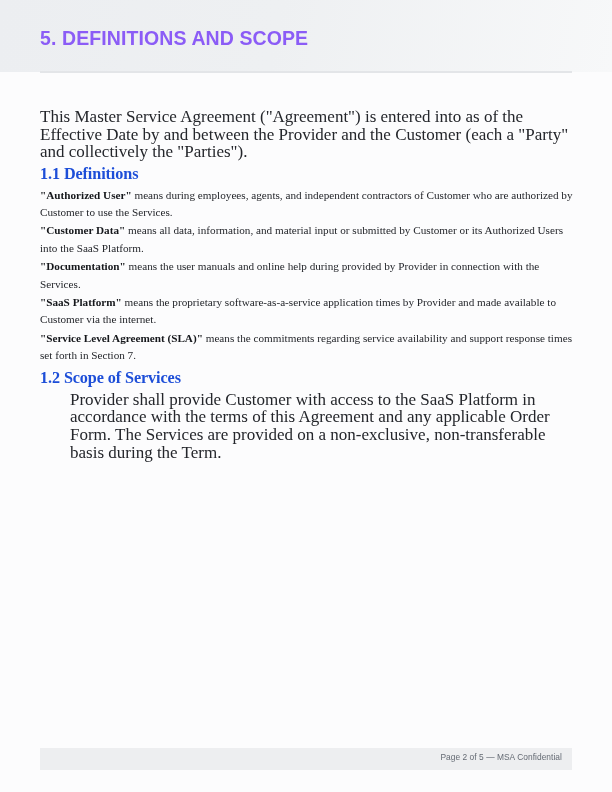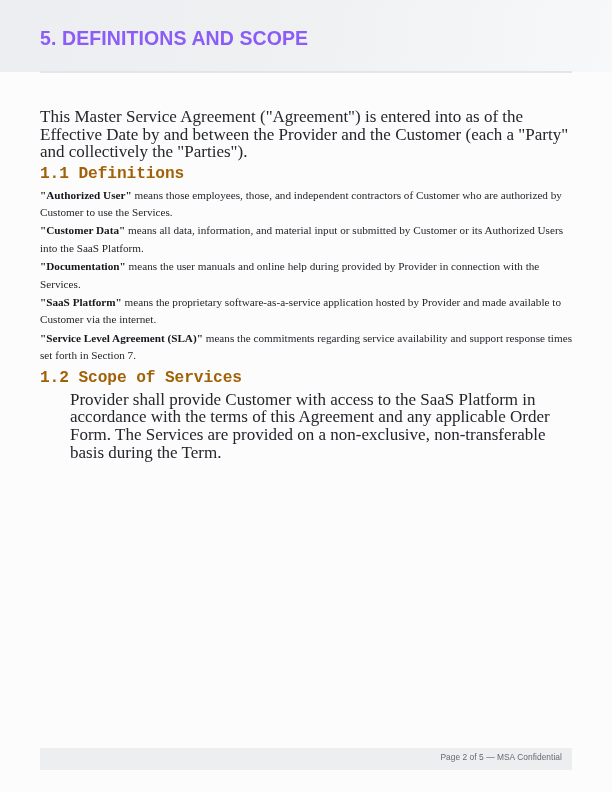--- a/index.html
+++ b/index.html
@@ -56,25 +56,25 @@
     font-size: 17px;
     line-height: 17.6px;
     color: #24262b;
     text-align: left;
     margin: 0;
   }
   .intro-para {
     margin-bottom: 2px;
   }
   .sub-heading {
-    font-family: Liberation Mono, monospace;
+    font-family: Liberation Serif, serif;
     font-weight: bold;
     font-size: 16.2px;
     line-height: 21px;
-    color: #a16207;
+    color: #1d4ed8;
     margin: 3px 0 2px 0;
     letter-spacing: -0.1px;
   }
   .def-item {
     font-size: 11.2px;
     line-height: 17.6px;
     color: #24262b;
     margin: 0 0 0.5px 0;
   }
   .def-term {
@@ -114,33 +114,33 @@
 <div class="doc-title">5. DEFINITIONS AND SCOPE</div>
 <div class="title-rule"></div>
 
 <div class="content">
 
   <p class="para intro-para">This Master Service Agreement ("Agreement") is entered into as of the Effective Date by and between the Provider and the Customer (each a "Party" and collectively the "Parties").</p>
 
   <h2 class="sub-heading">1.1 Definitions</h2>
 
   <p class="def-item">
-    <span class="def-term">"Authorized User"</span><span> means those employees, those, and independent contractors of Customer who are authorized by Customer to use the Services.</span>
+    <span class="def-term">"Authorized User"</span><span> means during employees, agents, and independent contractors of Customer who are authorized by Customer to use the Services.</span>
   </p>
 
   <p class="def-item">
     <span class="def-term">"Customer Data"</span><span> means all data, information, and material input or submitted by Customer or its Authorized Users into the SaaS Platform.</span>
   </p>
 
   <p class="def-item">
     <span class="def-term">"Documentation"</span><span> means the user manuals and online help during provided by Provider in connection with the Services.</span>
   </p>
 
   <p class="def-item">
-    <span class="def-term">"SaaS Platform"</span><span> means the proprietary software-as-a-service application hosted by Provider and made available to Customer via the internet.</span>
+    <span class="def-term">"SaaS Platform"</span><span> means the proprietary software-as-a-service application times by Provider and made available to Customer via the internet.</span>
   </p>
 
   <p class="def-item">
     <span class="def-term">"Service Level Agreement (SLA)"</span><span> means the commitments regarding service availability and support response times set forth in Section 7.</span>
   </p>
 
   <h2 class="sub-heading">1.2 Scope of Services</h2>
 
   <p class="para scope-para">Provider shall provide Customer with access to the SaaS Platform in accordance with the terms of this Agreement and any applicable Order Form. The Services are provided on a non-exclusive, non-transferable basis during the Term.</p>
 

